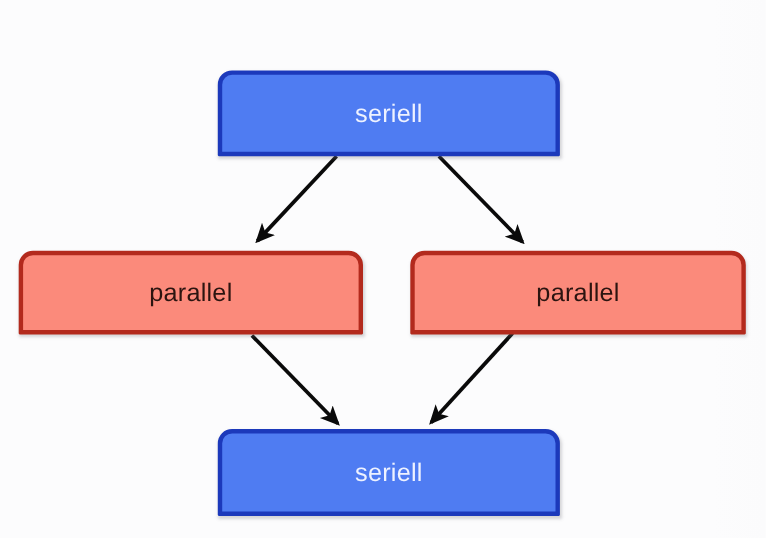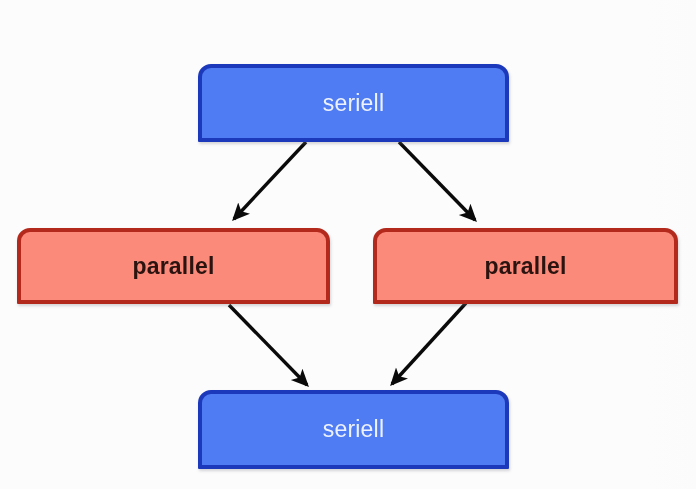--- a/index.html
+++ b/index.html
@@ -60,21 +60,21 @@
 
   
   .node.parallel {
     background: #fb8a7b;
     border-color: #b32a1d;
     border-width: 4px;
   }
   .node.parallel .node-label {
     color: #2b1410;
     font-size: 23px;
-    font-weight: 700;
+    font-weight: 400;
     letter-spacing: 0.2px;
   }
 
   
   #node-seriell-top    { left: 198px; top: 64px;  width: 311px; height: 78px; }
   #node-parallel-left  { left: 17px;  top: 228px; width: 313px; height: 76px; }
   #node-parallel-right { left: 373px; top: 228px; width: 305px; height: 76px; }
   #node-seriell-bottom { left: 198px; top: 390px; width: 311px; height: 79px; }
 </style>
 </head>

